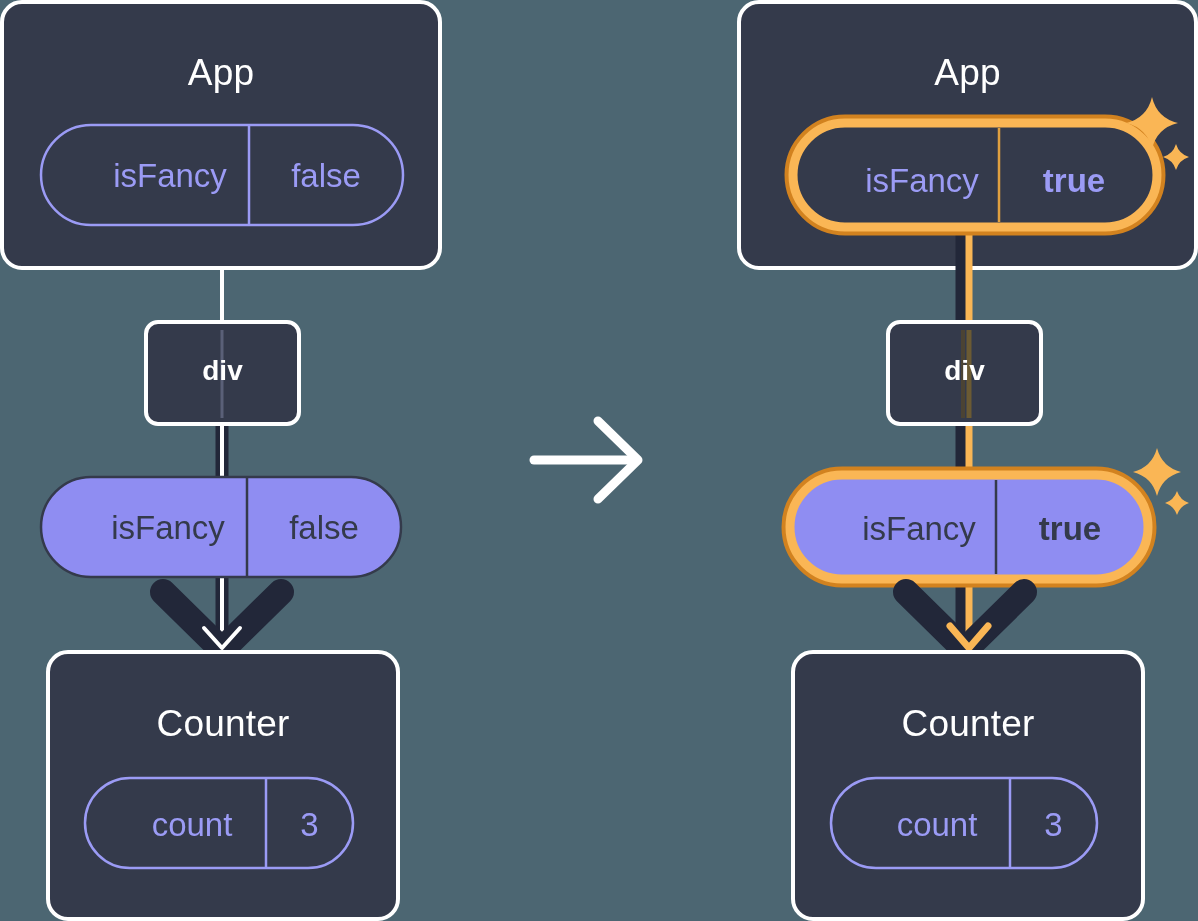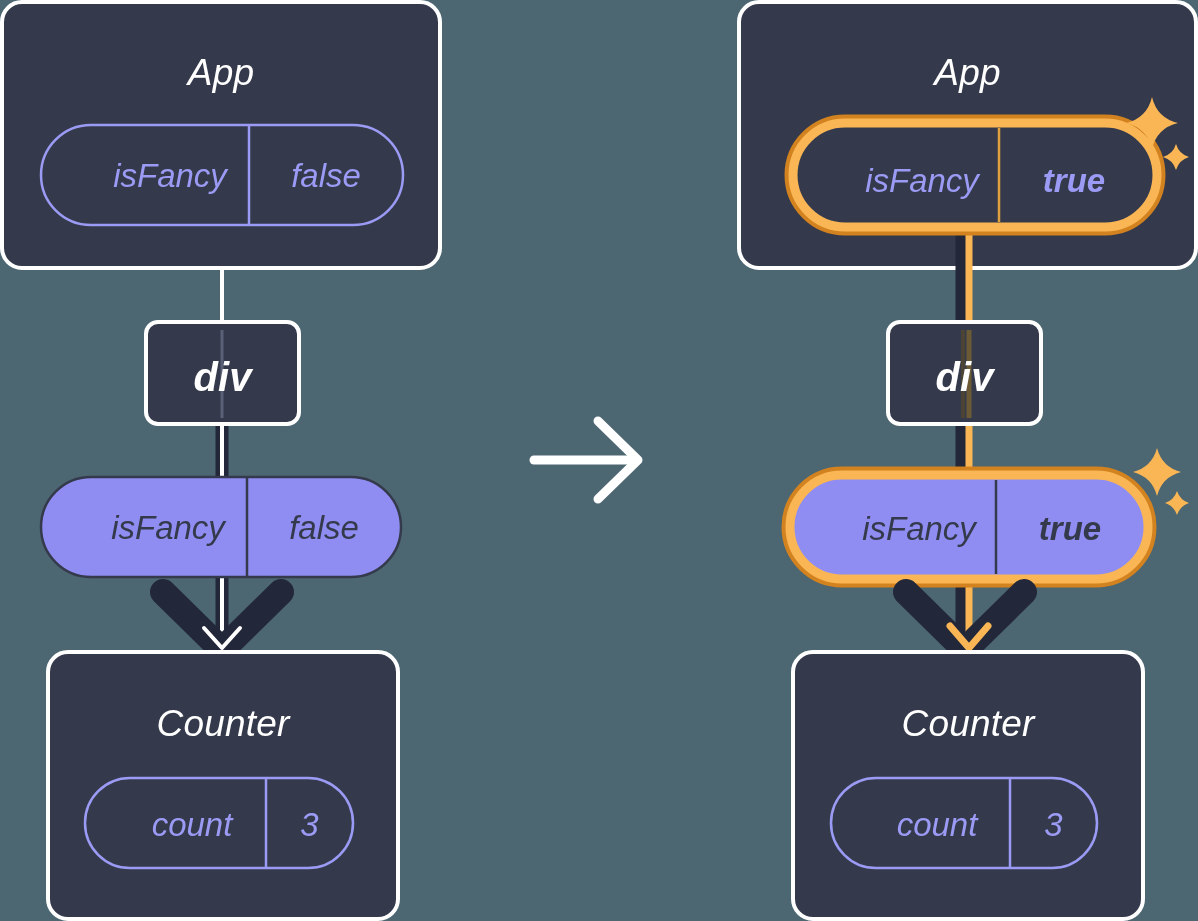--- a/index.html
+++ b/index.html
@@ -12,21 +12,20 @@
     height: 921px;
     overflow: hidden;
     font-family: "Liberation Sans", sans-serif;
     position: relative;
   }
   #stage {
     position: absolute;
     left: 0; top: 0;
     width: 1126px;
     height: 921px;
-    font-style: italic;
   }
   #stage > svg {
     position: absolute;
     left: 0; top: 0;
   }
   .lbl {
     position: absolute;
     white-space: nowrap;
     pointer-events: none;
   }
@@ -43,21 +42,21 @@
   }
   .pill-text-solid {
     color: #343a4b;
     font-size: 33px;
     font-weight: 400;
   }
   .pill-text-solid.bold { font-weight: 700; }
   .pill-text-outline.bold { font-weight: 700; }
   .div-text {
     color: #ffffff;
-    font-size: 40px;
+    font-size: 28px;
     font-weight: 700;
   }
 </style>
 </head>
 <body>
 
 <div id="stage">
 
   <svg width="1198" height="921" viewBox="0 0 1198 921">
 

